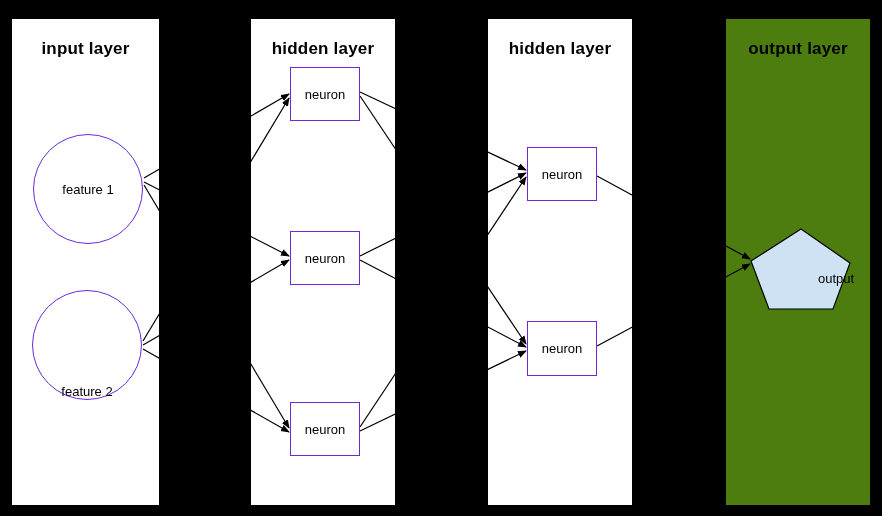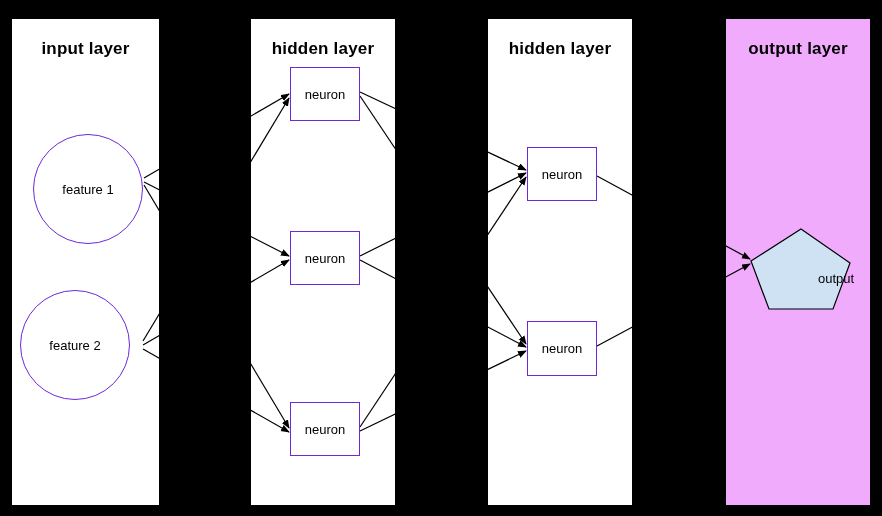--- a/index.html
+++ b/index.html
@@ -15,21 +15,21 @@
     overflow: hidden;
     font-family: "Liberation Sans", sans-serif;
     margin-top: 8px;
   }
   .panel {
     position: absolute;
     top: 11px;
     height: 486px;
     background: #ffffff;
   }
-  .panel.output-panel { background: #f0abfc; }
+  .panel.output-panel { background: #4d7c0f; }
   .panel-title {
     width: 100%;
     padding-top: 20px;
     text-align: center;
     font-size: 17px;
     font-weight: bold;
     color: #000000;
     letter-spacing: 0.2px;
   }
   #panel-input   { left: 12px;  width: 147px; }
@@ -52,21 +52,21 @@
     justify-content: center;
     background: #ffffff;
     border: 1px solid #6d28d9;
     box-sizing: border-box;
     font-size: 13px;
     color: #000000;
   }
   .node.circle { border-radius: 50%; }
 
   #node-feature-1 { left: 33px;  top: 126px; width: 110px; height: 110px; }
-  #node-feature-2 { left: 20px;  top: 282px; width: 110px; height: 110px; }
+  #node-feature-2 { left: 32px;  top: 282px; width: 110px; height: 110px; align-items: flex-end; }
   #node-h1-n1 { left: 290px; top: 59px;  width: 70px; height: 54px; }
   #node-h1-n2 { left: 290px; top: 223px; width: 70px; height: 54px; }
   #node-h1-n3 { left: 290px; top: 394px; width: 70px; height: 54px; }
   #node-h2-n1 { left: 527px; top: 139px; width: 70px; height: 54px; }
   #node-h2-n2 { left: 527px; top: 313px; width: 70px; height: 55px; }
 
   .pentagon-svg {
     position: absolute;
     left: 745px; top: 215px;
     width: 112px; height: 92px;

